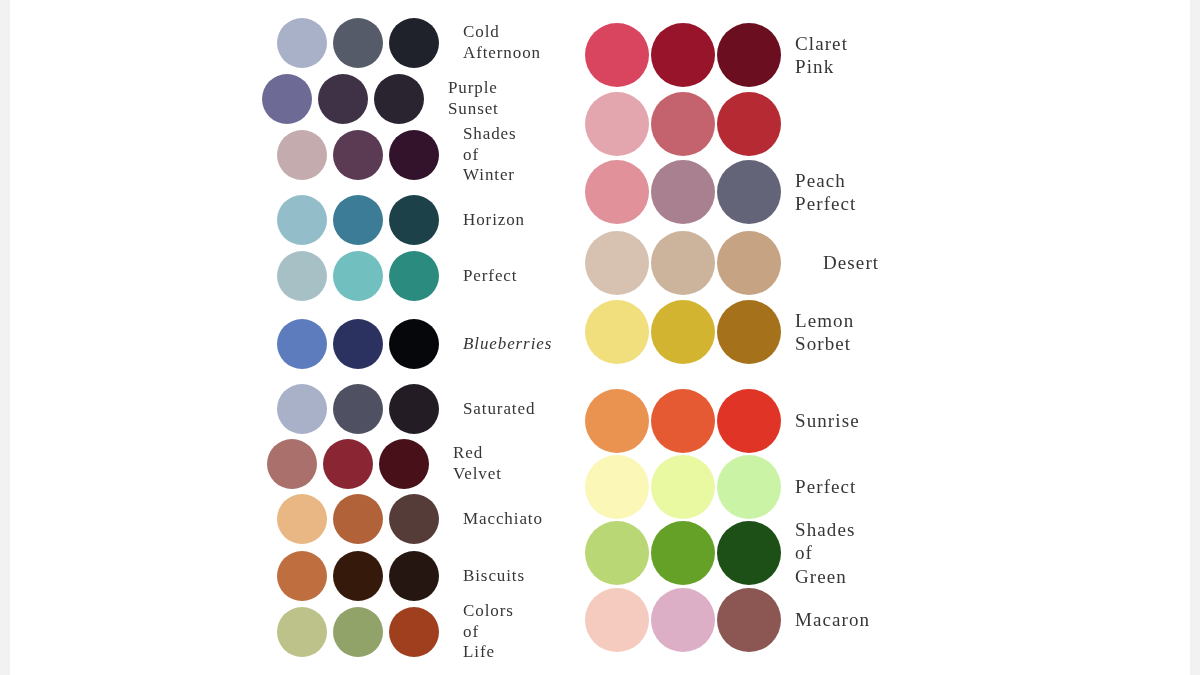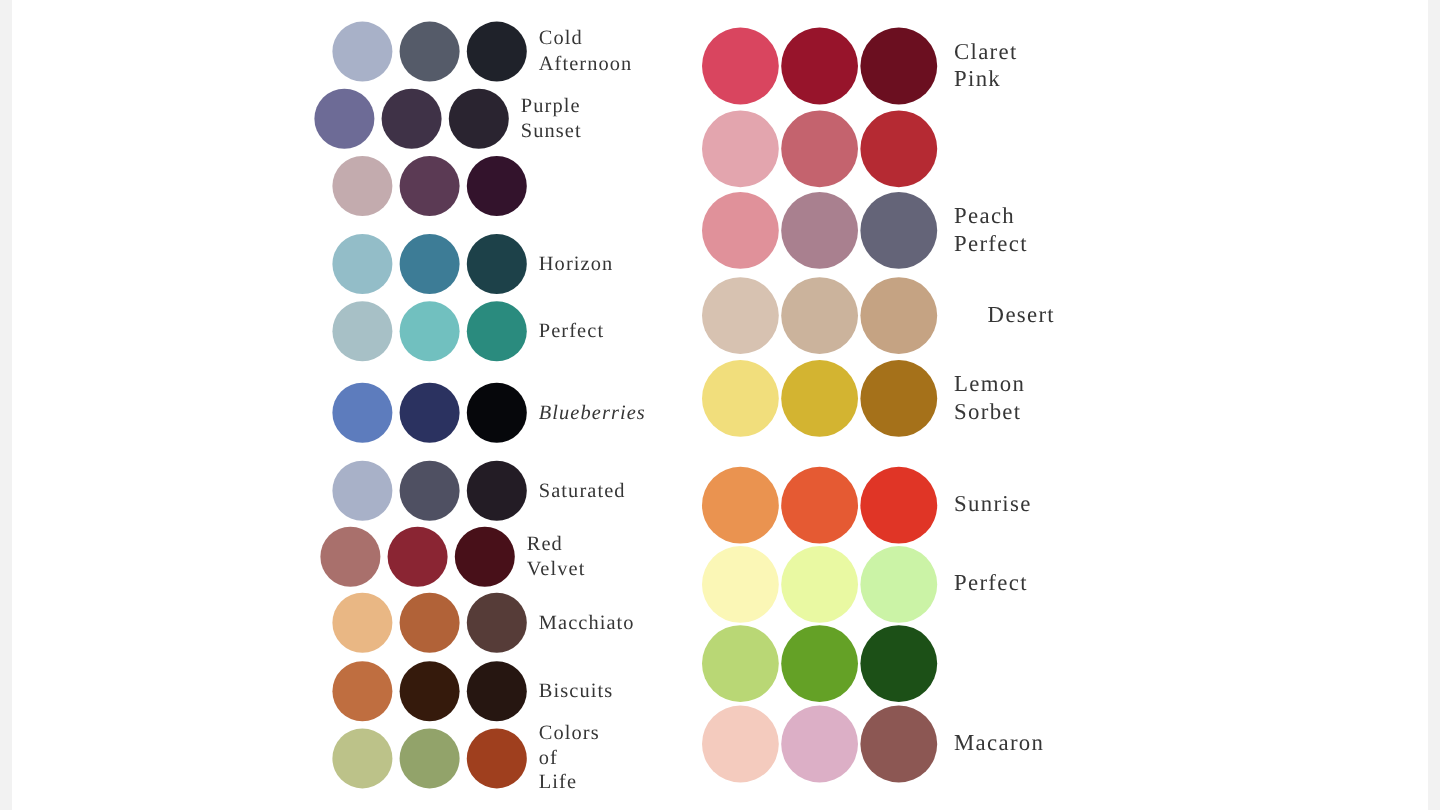--- a/index.html
+++ b/index.html
@@ -52,21 +52,21 @@
 
   
   .left-col .swatch {
     width: 50px;
     height: 50px;
     margin-right: 6px;
   }
   .left-col .palette-label {
     font-size: 17px;
     letter-spacing: 0.9px;
-    margin-left: 4px;
+    margin-left: 18px;
   }
 
   
   .right-col .swatch {
     width: 64px;
     height: 64px;
     margin-right: 2px;
   }
   .right-col .palette-label {
     font-size: 19px;
@@ -99,20 +99,21 @@
             <div class="swatch" title="#2a2430" style="background: rgb(42, 36, 48);"></div>
           </div>
           <div class="palette-label">Purple Sunset</div>
         </div>
         <div class="palette-row" style="left: 277px; top: 130px; height: 50px;">
           <div class="swatches">
             <div class="swatch" title="#c3abae" style="background: rgb(195, 171, 174);"></div>
             <div class="swatch" title="#5b3a54" style="background: rgb(91, 58, 84);"></div>
             <div class="swatch" title="#33132c" style="background: rgb(51, 19, 44);"></div>
           </div>
+          <div class="palette-label">Shades of Winter</div>
         </div>
         <div class="palette-row" style="left: 277px; top: 195px; height: 50px;">
           <div class="swatches">
             <div class="swatch" title="#93bdc8" style="background: rgb(147, 189, 200);"></div>
             <div class="swatch" title="#3d7c96" style="background: rgb(61, 124, 150);"></div>
             <div class="swatch" title="#1d4149" style="background: rgb(29, 65, 73);"></div>
           </div>
           <div class="palette-label">Horizon</div>
         </div>
         <div class="palette-row" style="left: 277px; top: 251px; height: 50px;">
@@ -227,20 +228,21 @@
             <div class="swatch" title="#cbf3a6" style="background: rgb(203, 243, 166);"></div>
           </div>
           <div class="palette-label">Perfect</div>
         </div>
         <div class="palette-row" style="left: 585px; top: 521px; height: 64px;">
           <div class="swatches">
             <div class="swatch" title="#b9d775" style="background: rgb(185, 215, 117);"></div>
             <div class="swatch" title="#64a126" style="background: rgb(100, 161, 38);"></div>
             <div class="swatch" title="#1c5017" style="background: rgb(28, 80, 23);"></div>
           </div>
+          <div class="palette-label">Shades of Green</div>
         </div>
         <div class="palette-row" style="left: 585px; top: 588px; height: 64px;">
           <div class="swatches">
             <div class="swatch" title="#f4cbbe" style="background: rgb(244, 203, 190);"></div>
             <div class="swatch" title="#dcafc6" style="background: rgb(220, 175, 198);"></div>
             <div class="swatch" title="#8c5753" style="background: rgb(140, 87, 83);"></div>
           </div>
           <div class="palette-label">Macaron</div>
         </div>
       </div>

